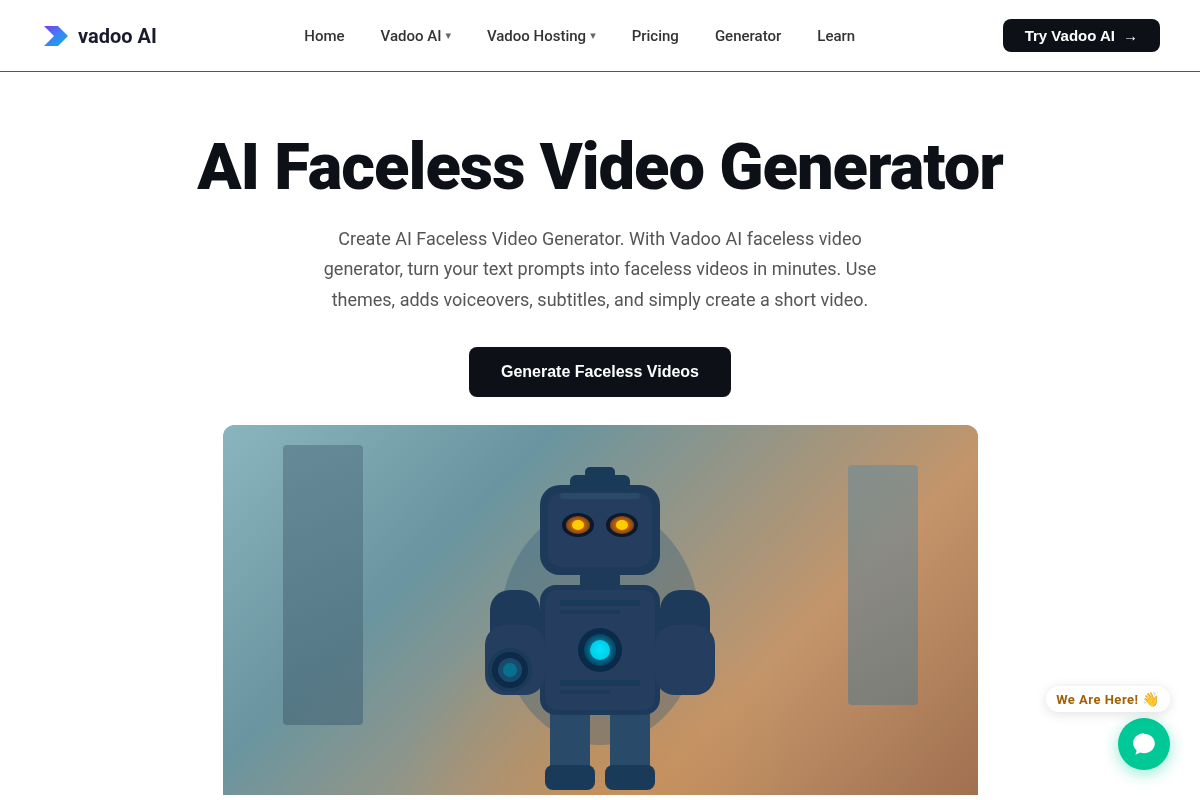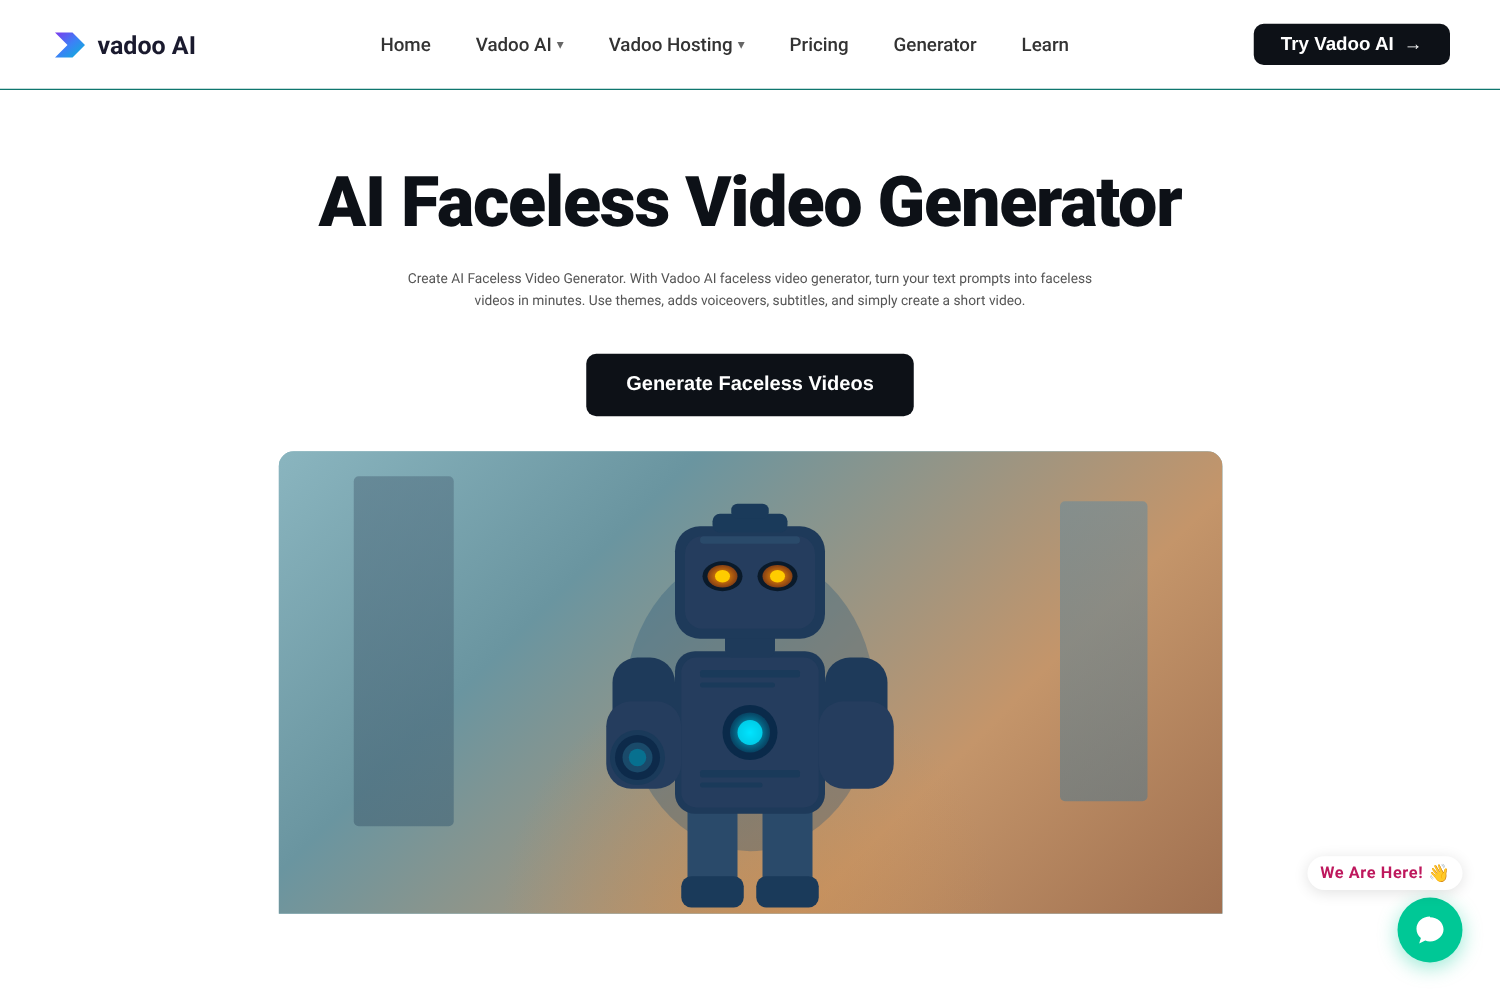--- a/index.html
+++ b/index.html
@@ -84,30 +84,30 @@
       gap: 8px;
     }
 
     
     .hero {
       text-align: center;
       padding: 60px 40px 40px;
     }
 
     .hero-title {
-      font-size: 56px;
+      font-size: 65px;
       font-weight: 900;
       color: #0d1117;
       line-height: 1.1;
       margin-bottom: 20px;
       letter-spacing: -1px;
     }
 
     .hero-subtitle {
-      font-size: 11px;
+      font-size: 18px;
       color: #555;
       line-height: 1.7;
       max-width: 560px;
       margin: 0 auto 32px;
     }
 
     .generate-btn {
       background: #0d1117;
       color: #fff;
       border: none;
@@ -340,21 +340,21 @@
         <rect x="130" y="185" width="60" height="4" rx="2" fill="#1a3a5a"></rect>
         <rect x="130" y="255" width="80" height="6" rx="2" fill="#1a3a5a"></rect>
         <rect x="130" y="265" width="50" height="4" rx="2" fill="#1a3a5a"></rect>
       </svg>
     </div>
   </div>
 </section>
 
 <div class="chat-widget">
   <div class="we-are-here-container">
-    <span style="font-size:13px; font-weight:700; color:#be185d; letter-spacing:0.5px;">We Are Here!</span>
+    <span style="font-size:13px; font-weight:700; color:#a16207; letter-spacing:0.5px;">We Are Here!</span>
     <span class="we-are-here-emoji">👋</span>
   </div>
   <div class="chat-bubble-btn">
     <svg viewBox="0 0 24 24" xmlns="http://www.w3.org/2000/svg">
       <path d="M12 2C6.48 2 2 6.02 2 11c0 2.76 1.27 5.23 3.28 6.95L4 22l4.5-2.25C9.6 20.24 10.78 20.5 12 20.5c5.52 0 10-4.02 10-9s-4.48-9-10-9z"></path>
     </svg>
   </div>
 </div>
 
 </body></html>

